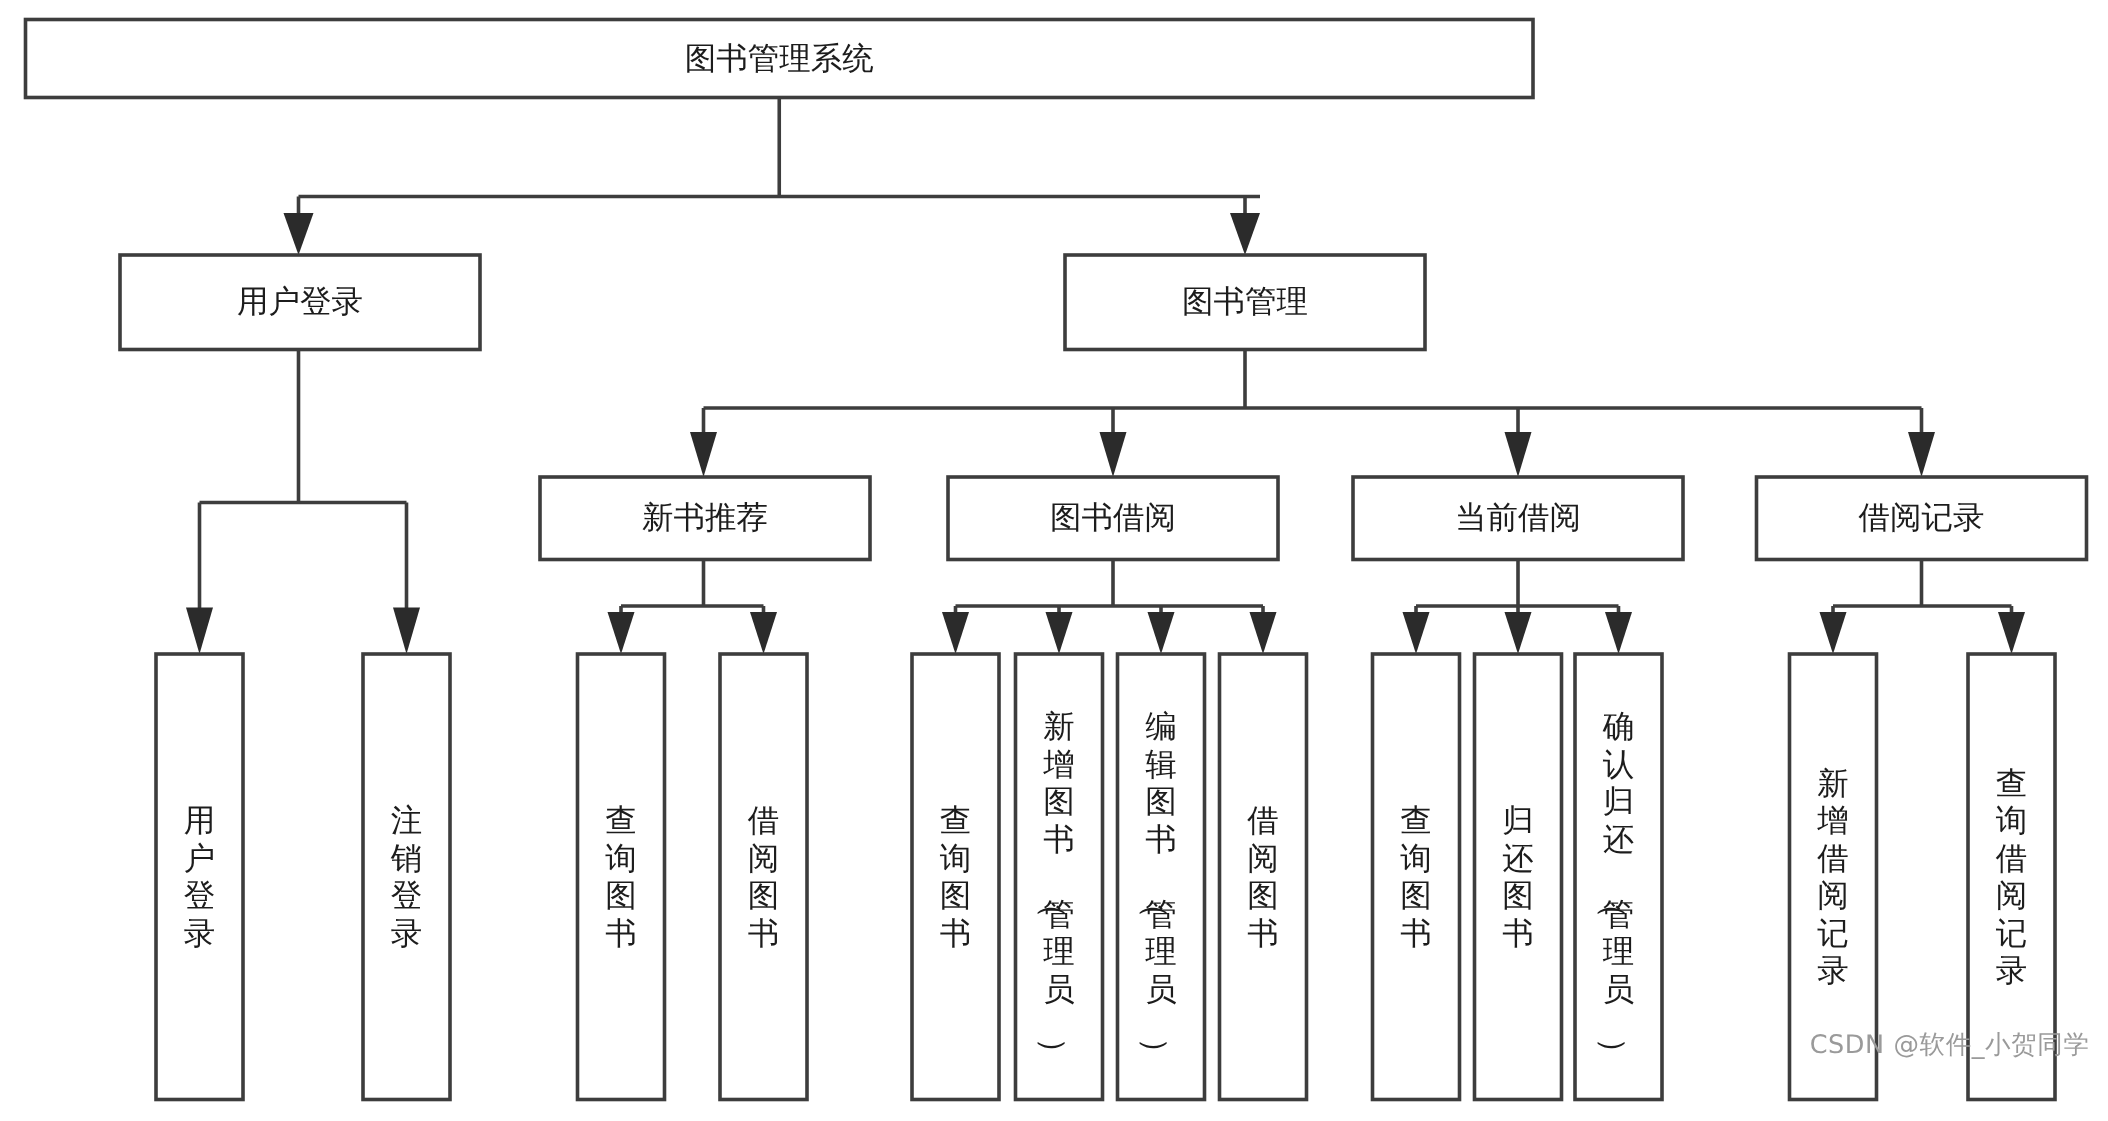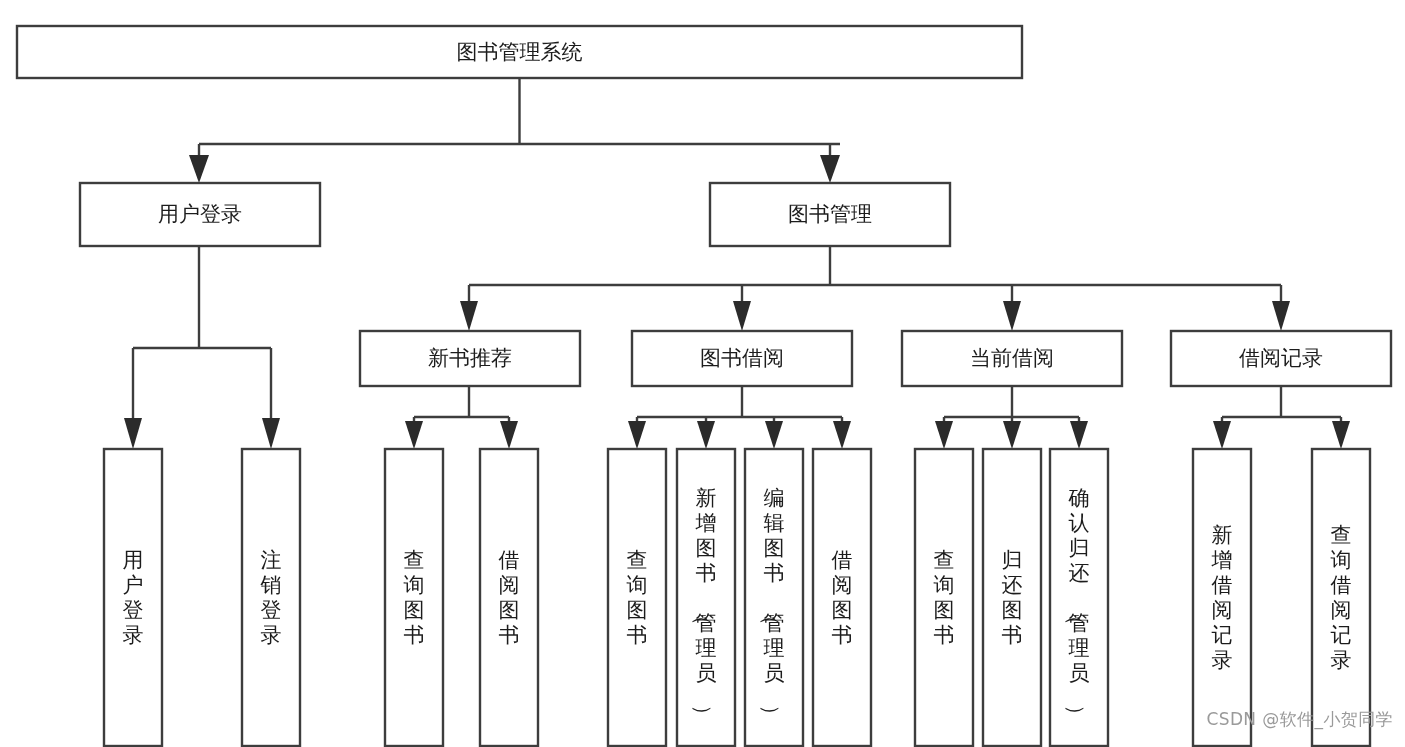--- a/index.html
+++ b/index.html
@@ -11,21 +11,20 @@
     width: 1405px;
     height: 747px;
     overflow: hidden;
     font-family: "DejaVu Sans", "Liberation Sans", sans-serif;
   }
   #diagram-root {
     position: relative;
     width: 1405px;
     height: 724px;
     background: #ffffff;
-    margin-top: 13px;
   }
   svg.flow {
     position: absolute;
     top: 0;
     left: 0;
     width: 1405px;
     height: 747px;
   }
   .node-box {
     fill: #ffffff;
@@ -51,21 +50,21 @@
   }
   .leaf-label-v {
     font-family: "DejaVu Sans", "Liberation Sans", sans-serif;
     font-size: 21px;
     fill: #1c1c1c;
     text-anchor: middle;
   }
   .watermark-text {
     position: absolute;
     right: 12px;
-    bottom: 6px;
+    bottom: 16px;
     font-family: "DejaVu Sans", "Liberation Sans", sans-serif;
     font-size: 17px;
     color: #9a9a9a;
     letter-spacing: 0.4px;
     white-space: nowrap;
     pointer-events: none;
   }
 </style>
 </head>
 <body>

